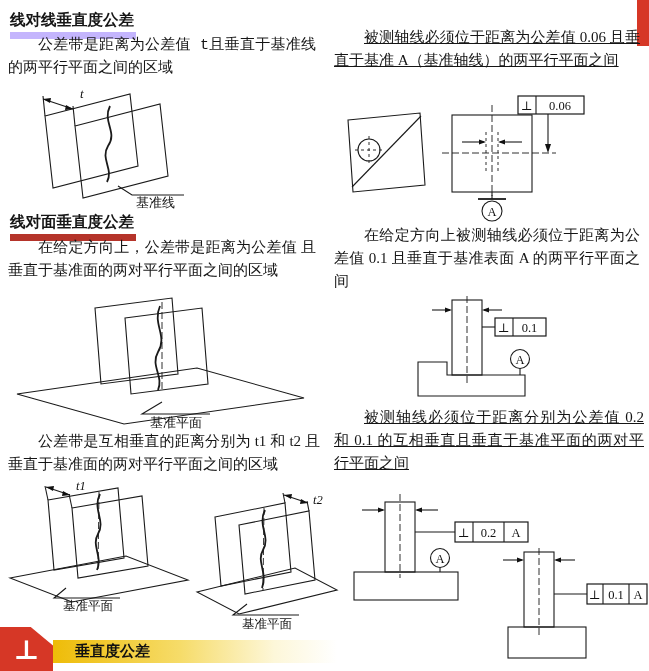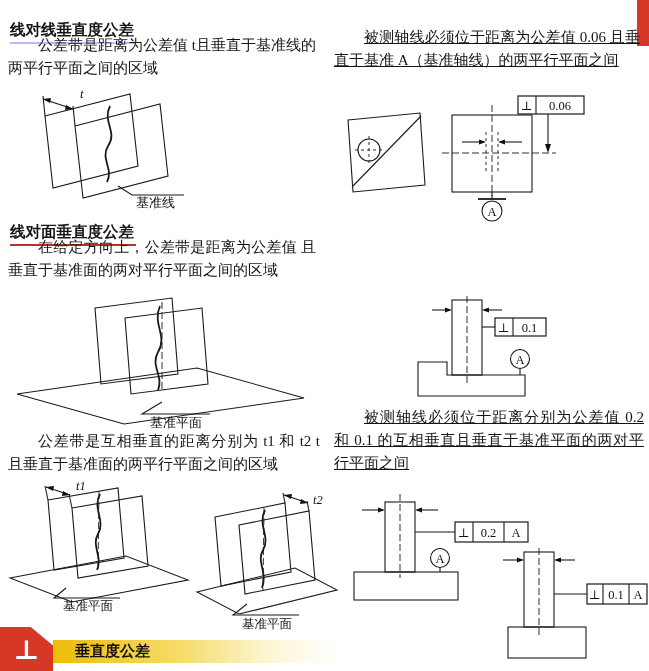--- a/index.html
+++ b/index.html
@@ -10,24 +10,23 @@
     color:#151515;
   }
   #page {
     position:relative; width:649px; height:671px;
     background:#fff; overflow:hidden;
   }
   .abs { position:absolute; }
   .heading {
     display:inline-block;
     font-size:15.5px; font-weight:bold;
-    border-bottom:2px solid #c4b5fd;
+    border-bottom:7px solid #c4b5fd;
     padding:0 2px 1px 0;
     white-space:nowrap;
-    margin-top:10px;
   }
   .heading.red { border-bottom-color:#b5342a; }
   p.body {
     font-size:15px; line-height:23px;
     text-indent:2em; text-align:justify;
   }
   svg { display:block; overflow:visible; }
   svg text { font-family:"Liberation Serif","DejaVu Serif",serif; fill:#111; }
   .ln   { stroke:#1a1a1a; stroke-width:1.1; fill:none; }
   .lnT  { stroke:#1a1a1a; stroke-width:1.8; fill:none; }
@@ -59,21 +58,21 @@
 </style>
 </head>
 <body>
 
 <div id="page">
 
   <div class="abs strip-red"></div>
 
   <h3 class="abs heading" style="left:10px; top:10px;">线对线垂直度公差</h3>
 
-  <p class="abs body" style="left:8px; top:34px; width:308px;">公差带是距离为公差值 t且垂直于基准线的两平行平面之间的区域</p>
+  <p class="abs body" style="left:8px; top:34px; width:308px;font-family:Liberation Mono, monospace;">公差带是距离为公差值 t且垂直于基准线的两平行平面之间的区域</p>
 
   <svg class="abs" style="left:30px; top:86px;" width="205" height="122" viewBox="0 0 205 122">
     <g>
       <polygon class="ln" points="15,30 100,8 108,80 23,102"></polygon>
       <polygon class="ln" points="45,40 130,18 138,90 53,112"></polygon>
     </g>
     <g>
       <line class="ln" x1="15" y1="30" x2="13" y2="10"></line>
       <line class="ln" x1="45" y1="40" x2="43" y2="20"></line>
       <line class="ln" x1="13" y1="13" x2="43" y2="23"></line>
@@ -99,21 +98,21 @@
       <polygon class="ln" points="113,22 190,12 196,88 119,98"></polygon>
     </g>
     <line class="dash" x1="150" y1="6" x2="150" y2="96"></line>
     <path class="lnT" d="M 148 10 C 140 28, 156 40, 146 56 C 138 70, 152 80, 146 94"></path>
     <g>
       <polyline class="ln" points="150,106 130,118 198,118"></polyline>
       <text class="lbl" x="164" y="131" text-anchor="middle">基准平面</text>
     </g>
   </svg>
 
-  <p class="abs body" style="left:8px; top:430px; width:312px;">公差带是互相垂直的距离分别为 t1 和 t2 t且垂直于基准面的两平行平面之间的区域</p>
+  <p class="abs body" style="left:8px; top:430px; width:312px;">公差带是互相垂直的距离分别为 t1 和 t2 且垂直于基准面的两对平行平面之间的区域</p>
 
   <svg class="abs" style="left:8px; top:478px;" width="182" height="134" viewBox="0 0 182 134">
     <polygon class="ln" points="2,100 118,78 180,102 64,124"></polygon>
     <g>
       <polygon class="ln" points="40,22 110,10 116,80 46,92"></polygon>
       <polygon class="ln" points="64,30 134,18 140,88 70,100"></polygon>
     </g>
     <g>
       <line class="ln" x1="40" y1="22" x2="37" y2="8"></line>
       <line class="ln" x1="64" y1="30" x2="61" y2="16"></line>
@@ -186,20 +185,21 @@
     </g>
 
     <g>
       <line class="ln" x1="154" y1="100" x2="154" y2="107"></line>
       <line class="lnT" x1="140" y1="107" x2="168" y2="107"></line>
       <circle class="ln" cx="154" cy="119" r="10"></circle>
       <text class="fcf-t" x="154" y="123.5" text-anchor="middle">A</text>
     </g>
   </svg>
 
+  <p class="abs body" style="left:334px; top:224px; width:306px;">在给定方向上被测轴线必须位于距离为公差值 0.1 且垂直于基准表面 A 的两平行平面之间</p>
 
   <svg class="abs" style="left:405px; top:296px;" width="150" height="106" viewBox="0 0 150 106">
     <polygon class="ln" points="13,66 42,66 42,79 120,79 120,100 13,100"></polygon>
     <rect class="ln" x="47" y="4" width="30" height="75"></rect>
     <line class="dash" x1="62" y1="0" x2="62" y2="88"></line>
     <g>
       <line class="ln" x1="27" y1="14" x2="45" y2="14"></line>
       <polygon class="ah" points="47,14 40,11.5 40,16.5"></polygon>
       <line class="ln" x1="97" y1="14" x2="79" y2="14"></line>
       <polygon class="ah" points="77,14 84,11.5 84,16.5"></polygon>

